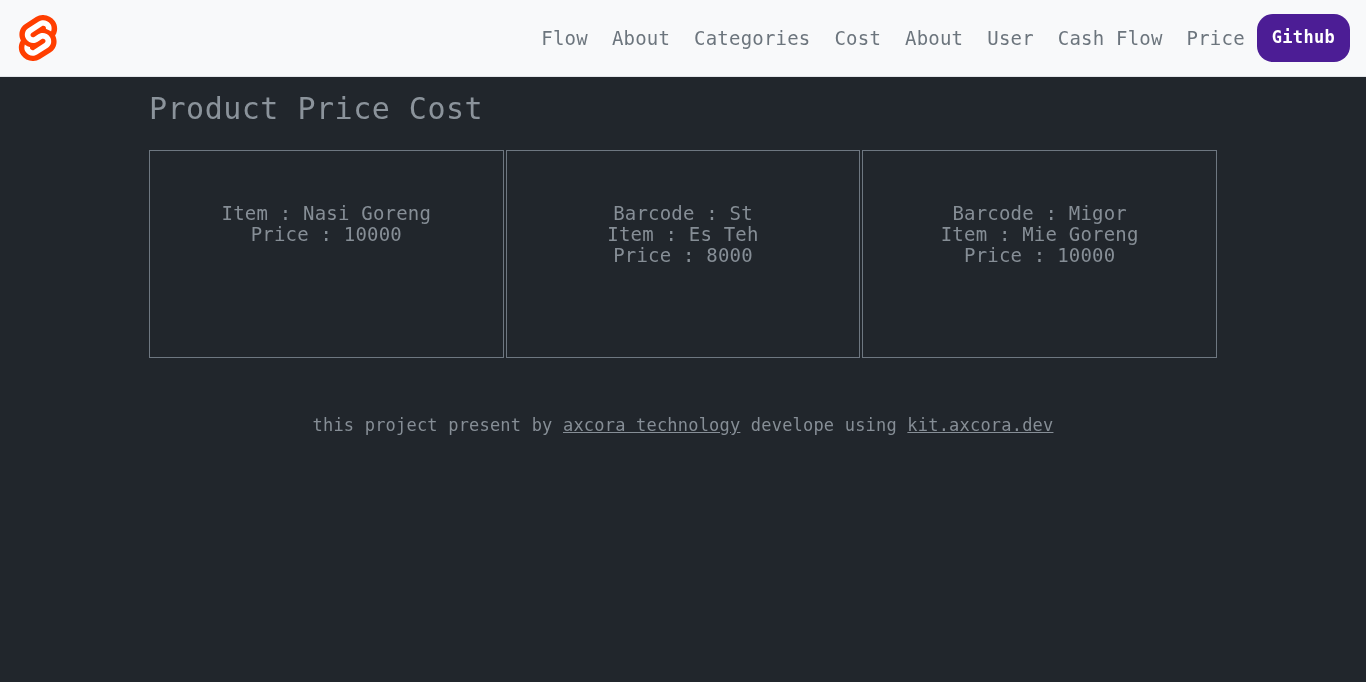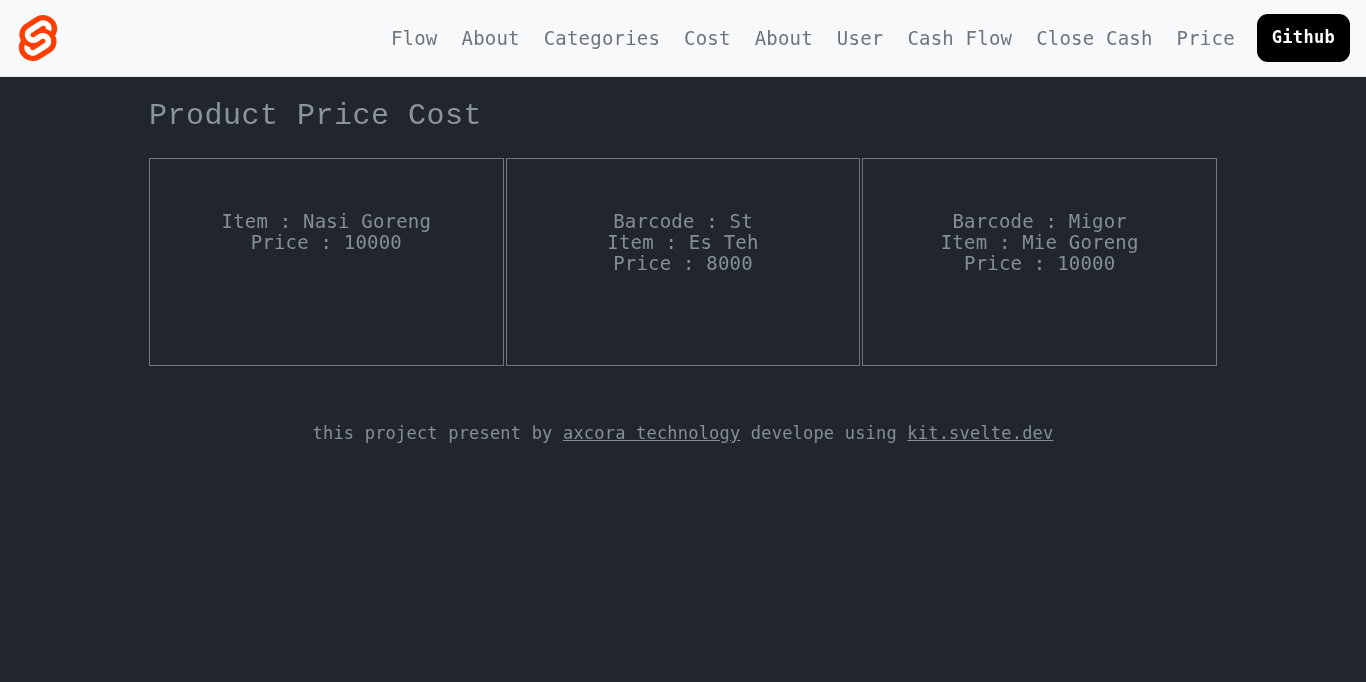--- a/index.html
+++ b/index.html
@@ -45,28 +45,27 @@
     font-size: 19px;
     letter-spacing: 0.2px;
     text-decoration: none;
     padding: 8px 12px;
     white-space: nowrap;
     line-height: 1.2;
     cursor: pointer;
   }
 
   .github-btn {
-    background: #000000;
+    background: #4c1d95;
     color: #ffffff;
     font-size: 17px;
     font-weight: bold;
     border: none;
-    border-radius: 11px;
+    border-radius: 16px;
     padding: 13px 15px 14px 15px;
-    margin-left: 10px;
     cursor: pointer;
     font-family: inherit;
     letter-spacing: 0.3px;
     line-height: 1.2;
   }
 
   
   .main {
     padding: 0 16px;
   }
@@ -75,24 +74,23 @@
     max-width: 1100px;
     margin: 0 auto;
     padding: 0 16px;
   }
 
   .page-title {
     color: #8b939b;
     font-size: 30px;
     font-weight: normal;
     letter-spacing: 0.5px;
-    padding-top: 20px;
+    padding-top: 12px;
     padding-bottom: 22px;
     line-height: 1.3;
-    font-family: Liberation Mono, monospace;
   }
 
   .card-row {
     display: flex;
     gap: 2px;
   }
 
   .card {
     flex: 1 1 0;
     border: 1px solid #6e7781;
@@ -145,21 +143,20 @@
   </a>
 
   <div class="nav-links">
     <a class="nav-link" href="#">Flow</a>
     <a class="nav-link" href="#">About</a>
     <a class="nav-link" href="#">Categories</a>
     <a class="nav-link" href="#">Cost</a>
     <a class="nav-link" href="#">About</a>
     <a class="nav-link" href="#">User</a>
     <a class="nav-link" href="#">Cash Flow</a>
-    <a class="nav-link" href="#">Close Cash</a>
     <a class="nav-link" href="#">Price</a>
     <button class="github-btn">Github</button>
   </div>
 </nav>
 
 <main class="main">
   <div class="container">
 
     <h1 class="page-title">Product Price Cost</h1>
 
@@ -178,17 +175,17 @@
 
       <div class="card">
         <div class="card-line">Barcode : Migor</div>
         <div class="card-line">Item : Mie Goreng</div>
         <div class="card-line">Price : 10000</div>
       </div>
 
     </div>
 
     <div class="footer">
-      <span>this project present by </span><a href="#">axcora technology</a><span> develope using </span><a href="#">kit.svelte.dev</a>
+      <span>this project present by </span><a href="#">axcora technology</a><span> develope using </span><a href="#">kit.axcora.dev</a>
     </div>
 
   </div>
 </main>
 
 </body></html>

